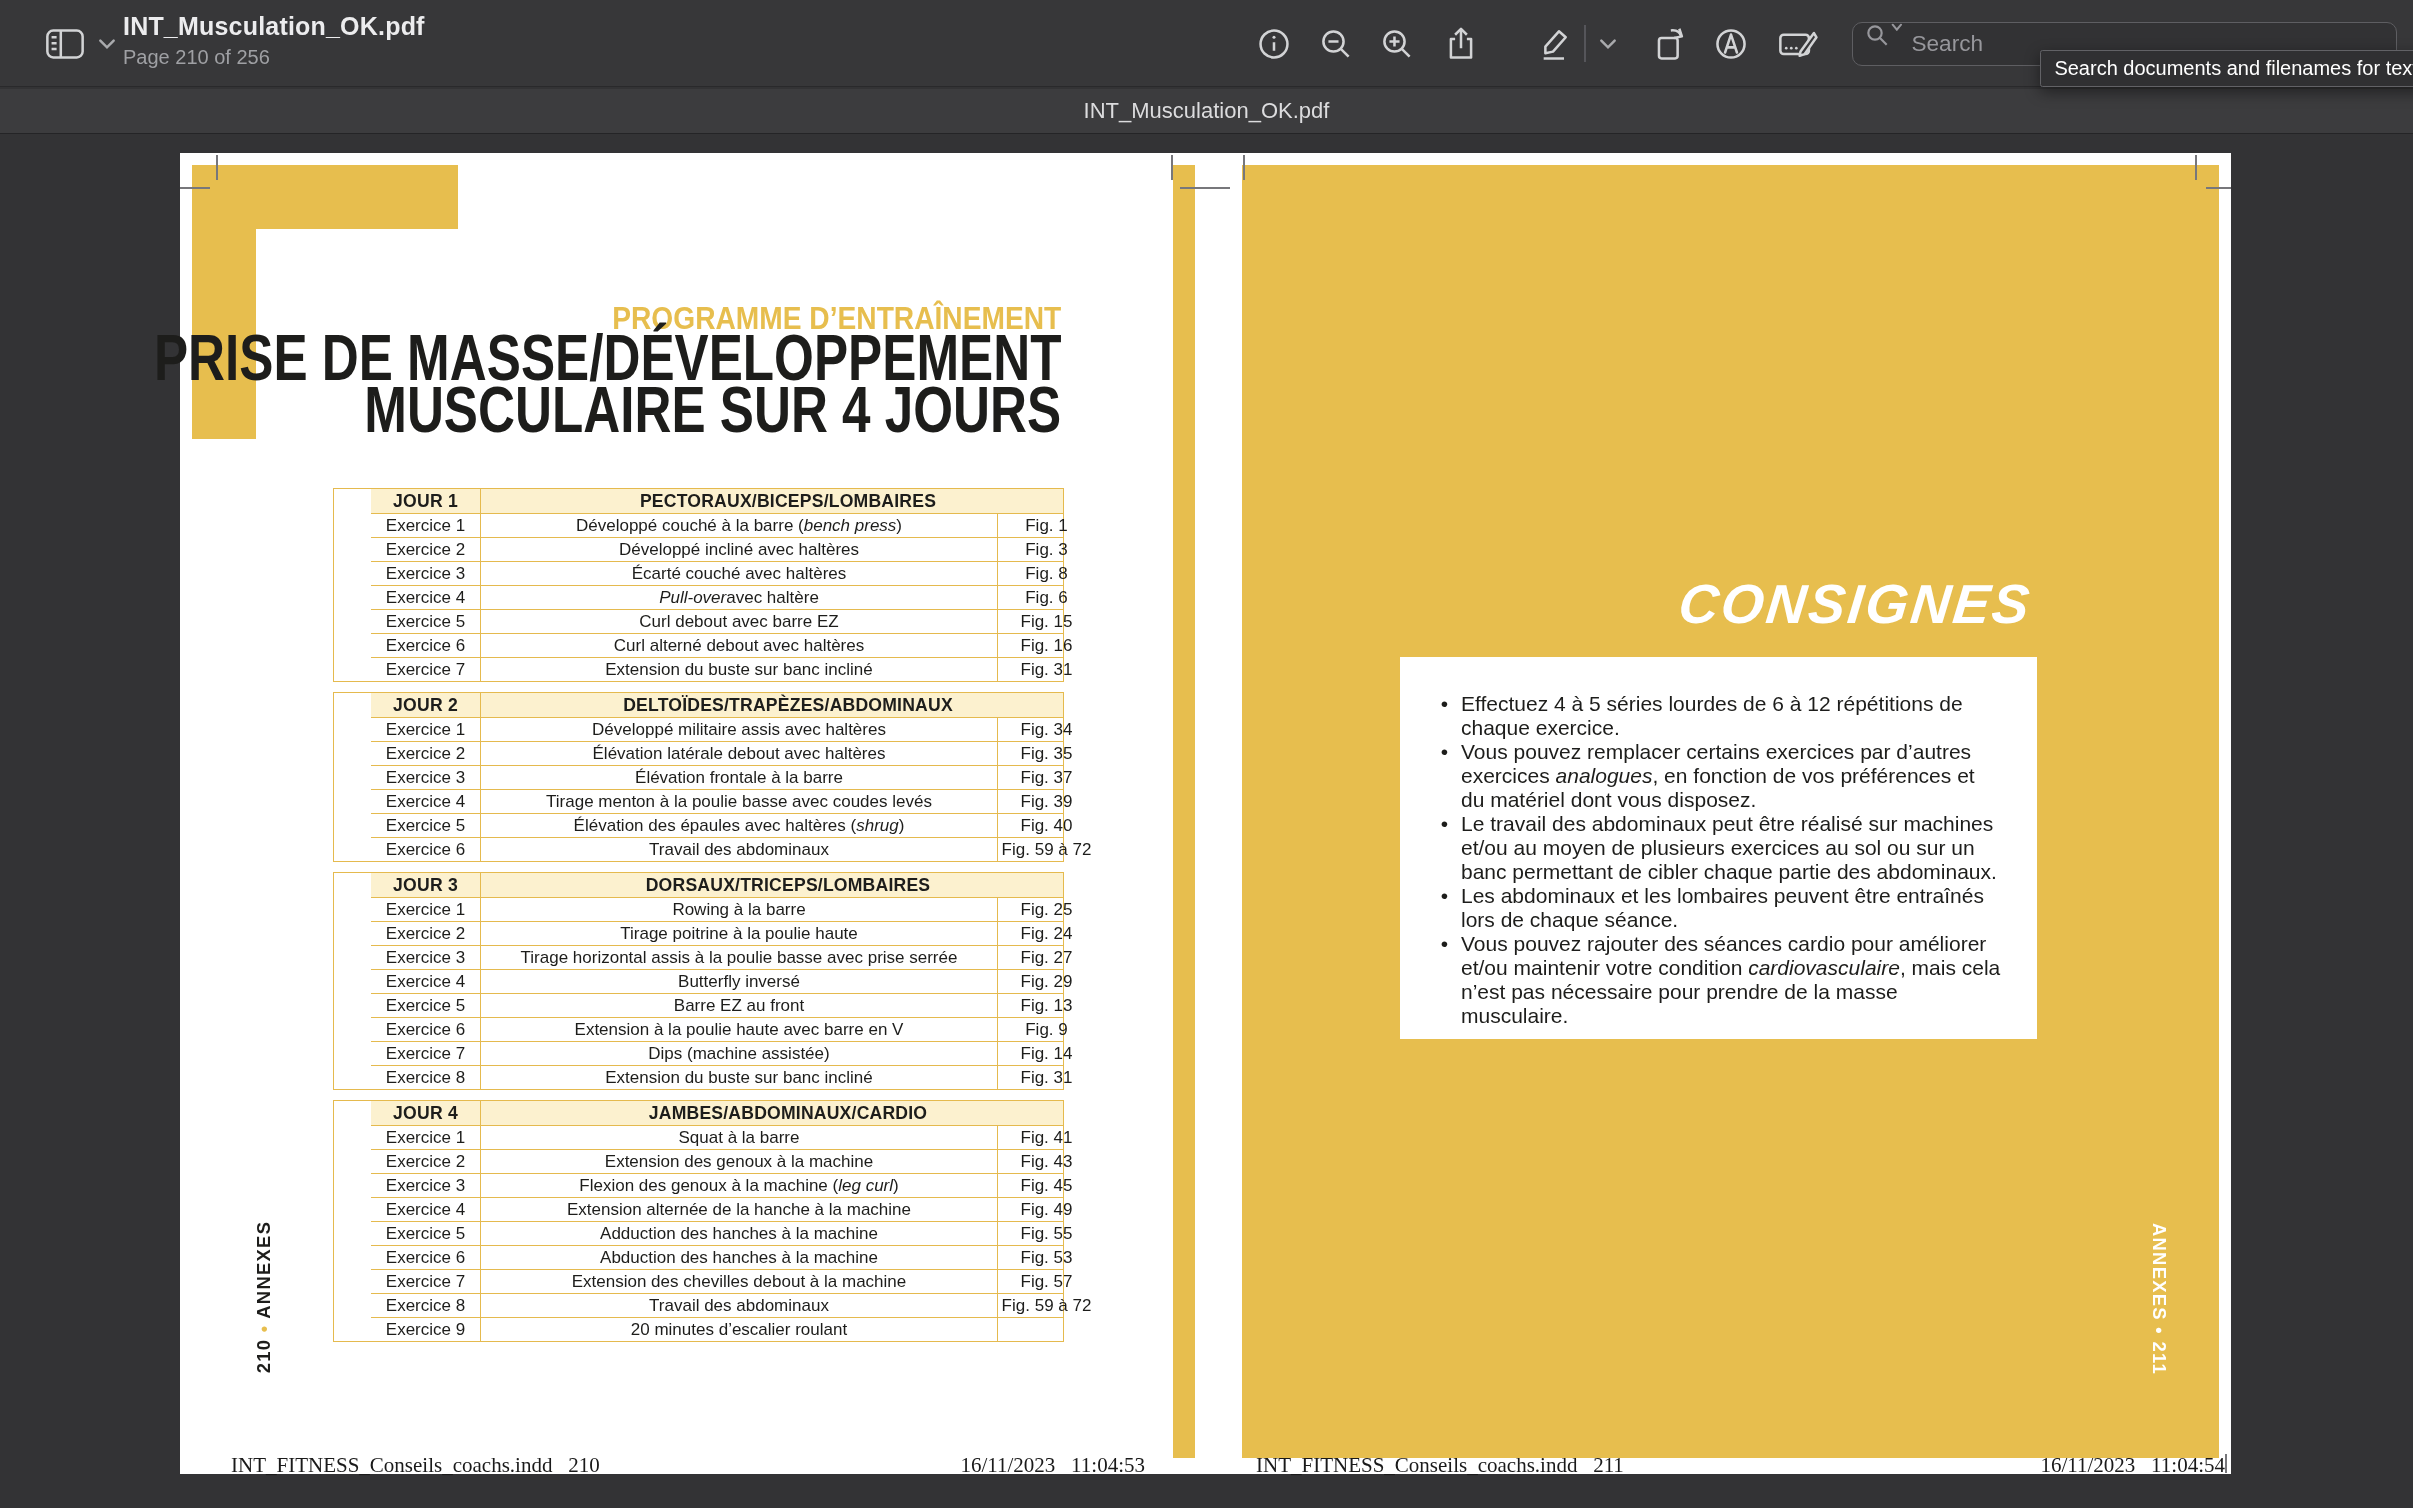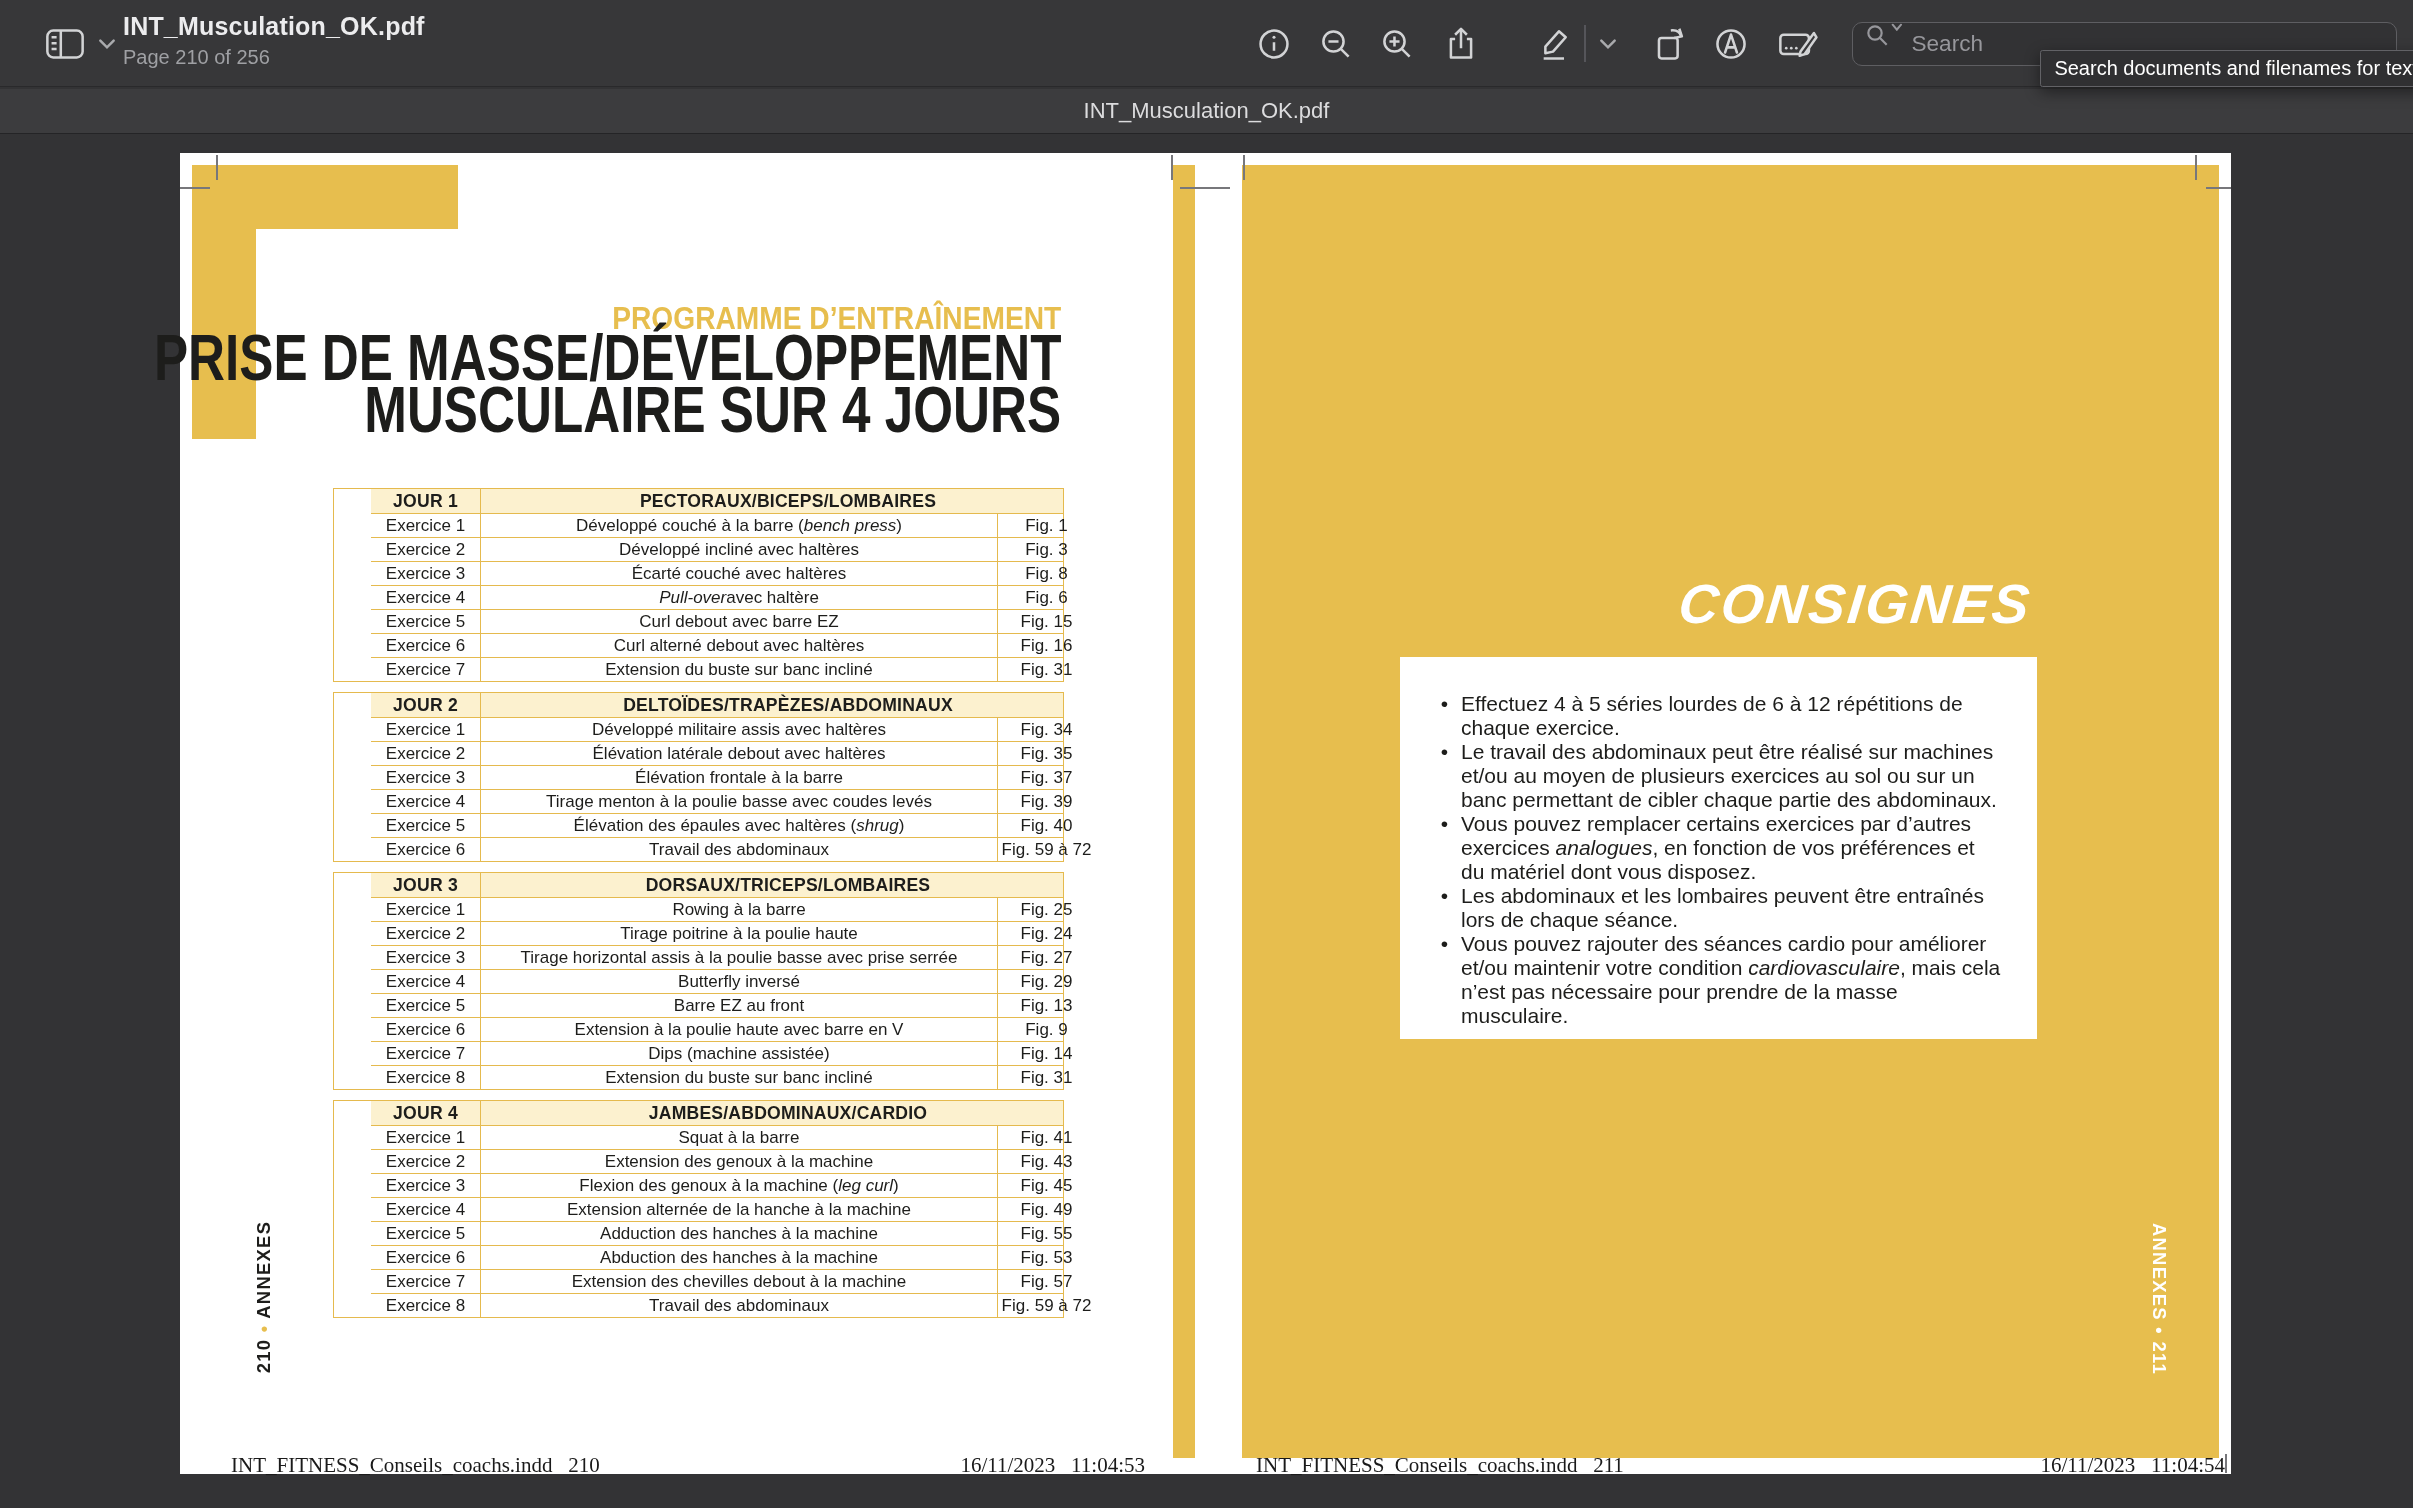--- a/index.html
+++ b/index.html
@@ -400,38 +400,43 @@
           <div class="trow">
             <div class="tc">Exercice 7</div>
             <div class="tc">Extension des chevilles debout à la machine</div>
             <div class="tc">Fig. 57</div>
           </div>
           <div class="trow">
             <div class="tc">Exercice 8</div>
             <div class="tc">Travail des abdominaux</div>
             <div class="tc">Fig. 59 à 72</div>
           </div>
+          <div class="trow">
+            <div class="tc">Exercice 9</div>
+            <div class="tc">20 minutes d’escalier roulant</div>
+            <div class="tc"></div>
+          </div>
         </div>
       </div>
 
     <div class="side-label side-left">
       <span>210</span>
       <span class="dot-gold"> • </span>
       <span>ANNEXES</span>
     </div>
     <div class="footer-row" style="left:51px; top:1300px; width:914px;">
       <span>INT_FITNESS_Conseils_coachs.indd   210</span>
       <span>16/11/2023   11:04:53</span>
     </div>
 
     <div class="consignes-title">CONSIGNES</div>
     <ul class="consignes-box" id="consignes">
         <li>Effectuez 4 à 5 séries lourdes de 6 à 12 répétitions de chaque exercice.</li>
+        <li>Vous pouvez remplacer certains exercices par d’autres exercices <i>analogues</i>, en fonction de vos préférences et du matériel dont vous disposez.</li>
         <li>Le travail des abdominaux peut être réalisé sur machines et/ou au moyen de plusieurs exercices au sol ou sur un banc permettant de cibler chaque partie des abdominaux.</li>
-        <li>Vous pouvez remplacer certains exercices par d’autres exercices <i>analogues</i>, en fonction de vos préférences et du matériel dont vous disposez.</li>
         <li>Les abdominaux et les lombaires peuvent être entraînés lors de chaque séance.</li>
         <li>Vous pouvez rajouter des séances cardio pour améliorer et/ou maintenir votre condition <i>cardiovasculaire</i>, mais cela n’est pas nécessaire pour prendre de la masse musculaire.</li>
       </ul>
 
     <div class="side-label side-right">
       <span>ANNEXES</span>
       <span> • </span>
       <span>211</span>
     </div>
     <div class="footer-row" style="left:1076px; top:1300px; width:969px;">

